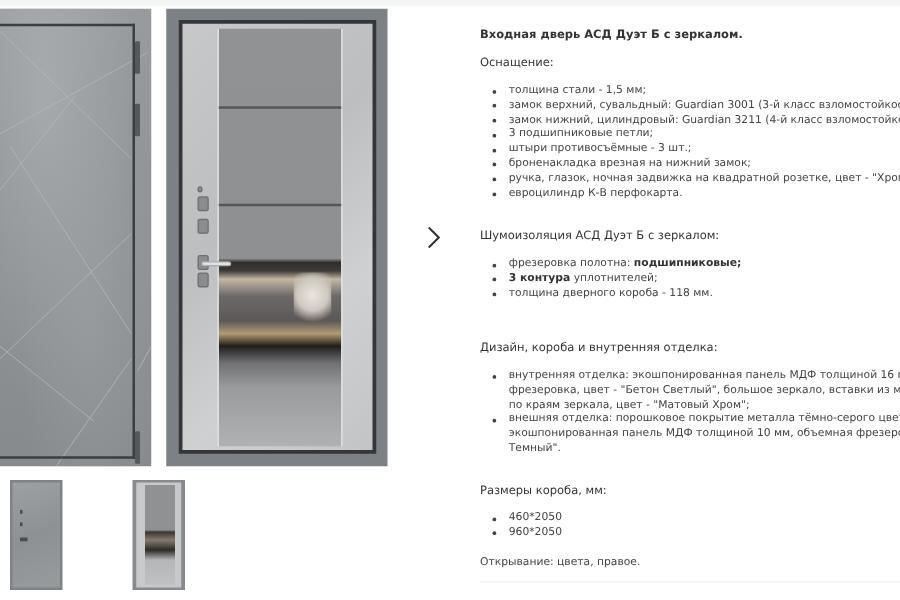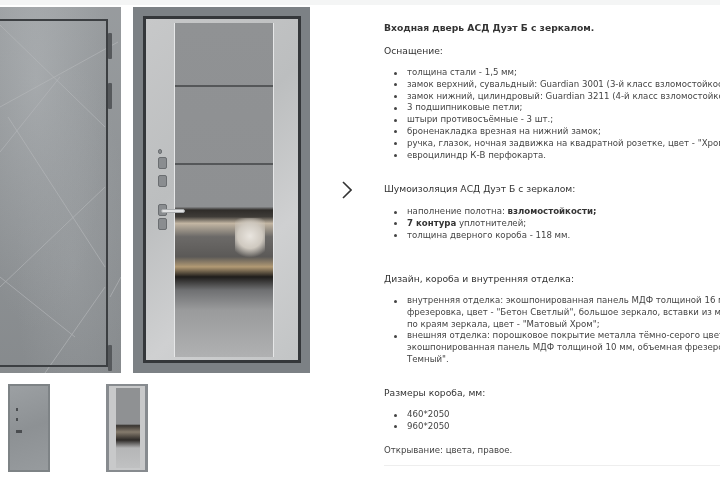--- a/index.html
+++ b/index.html
@@ -156,22 +156,22 @@
     <li>замок нижний, цилиндровый: Guardian 3211 (4-й класс взломостойкости);</li>
     <li>3 подшипниковые петли;</li>
     <li>штыри противосъёмные - 3 шт.;</li>
     <li>броненакладка врезная на нижний замок;</li>
     <li>ручка, глазок, ночная задвижка на квадратной розетке, цвет - "Хром";</li>
     <li>евроцилиндр К-В перфокарта.</li>
   </ul>
 
   <h3 style="top:183px">Шумоизоляция АСД Дуэт Б с зеркалом:</h3>
   <ul style="top:206px">
-    <li><span>наполнение полотна: </span><b>взломостойкости;</b></li>
-    <li><b>7 контура</b><span> уплотнителей;</span></li>
+    <li><span>фрезеровка полотна: </span><b>подшипниковые;</b></li>
+    <li><b>3 контура</b><span> уплотнителей;</span></li>
     <li>толщина дверного короба - 118 мм.</li>
   </ul>
 
   <h3 style="top:273px">Дизайн, короба и внутренняя отделка:</h3>
   <ul style="top:295px">
     <li>
       <div>внутренняя отделка: экошпонированная панель МДФ толщиной 16 мм,</div>
       <div>фрезеровка, цвет - "Бетон Светлый", большое зеркало, вставки из металла</div>
       <div>по краям зеркала, цвет - "Матовый Хром";</div>
     </li>

